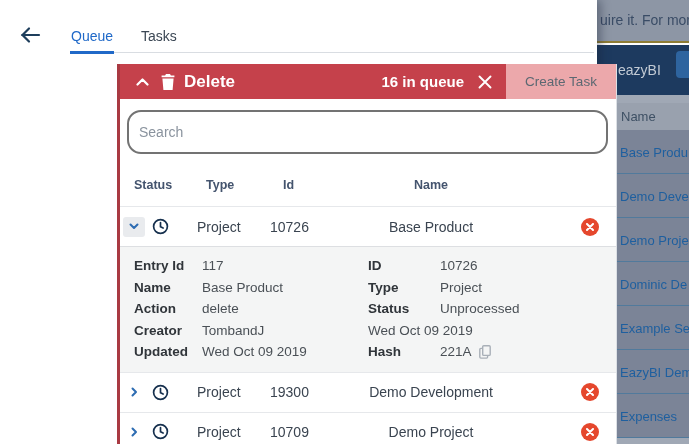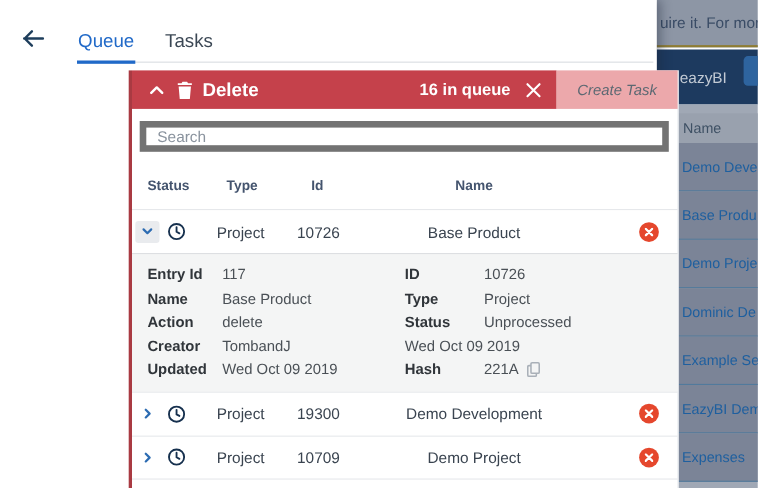--- a/index.html
+++ b/index.html
@@ -25,21 +25,21 @@
   .bg-row span { color:#1E5F9F; font-size:13px; cursor:pointer; }
 
   
   .drawer { position:absolute; left:0; top:0; width:597px; height:444px; background:#fff;
             box-shadow:4px 0 9px rgba(25,35,55,.38); }
   .back-btn { position:absolute; left:17px; top:24px; width:26px; height:22px; cursor:pointer;
               display:flex; align-items:center; justify-content:center; background:none; border:none; }
 
   .tabs { position:absolute; left:70px; top:28px; width:524px; display:flex; gap:26px;
           border-bottom:1px solid #D9DDE2; }
-  .tab { font-size:17px; padding:0 1px 7px; border-bottom:3px solid transparent; margin-bottom:-2px;
+  .tab { font-size:14px; padding:0 1px 7px; border-bottom:3px solid transparent; margin-bottom:-2px;
          cursor:pointer; }
   .tab.active { color:#2069C8; border-bottom-color:#2069C8; }
   .tab.inactive { color:#3B4754; }
 
   .scrollbar { position:absolute; left:585px; top:99px; width:7px; height:345px;
                background:#CBD2DA; border-radius:4px; }
 
   
   .panel { position:absolute; left:83px; top:64px; width:500px; height:380px; background:#fff;
            border-left:3px solid #A93A42; border-right:1px solid #DCE0E5;margin-left:34px; }
@@ -47,24 +47,24 @@
   .ph-red { flex:1; background:#C5414B; display:flex; align-items:center; color:#fff;
             padding:0 13px 0 14px; }
   .collapse-btn { background:none; border:none; cursor:pointer; display:flex; padding:2px; }
   .ph-trash { margin-left:10px; display:flex; }
   .ph-title { margin-left:9px; font-size:17px; font-weight:bold; }
   .ph-spacer { flex:1; }
   .ph-count { font-size:15px; font-weight:600; }
   .ph-close { background:none; border:none; cursor:pointer; display:flex; margin-left:13px; padding:1px; }
   .ph-create { width:110px; background:#ECA8AB; color:#5C6872; font-size:13.5px; border:none;
                cursor:pointer; display:flex; align-items:center; justify-content:center;
-               font-family:inherit;font-style:italic; }
+               font-family:inherit; }
 
   .search-wrap { padding:11px 8px 0 7px; }
-  .search-input { width:100%; height:28px; border:6px solid #737373; border-radius:0;
+  .search-input { width:100%; height:44px; border:2px solid #737373; border-radius:14px;
                   font-size:14px; color:#3A4450; padding:0 10px; outline:none; font-family:inherit; }
   .search-input::placeholder { color:#8A939E; }
 
   .qgrid { display:grid; grid-template-columns:77px 73px 85px 152px 1fr; align-items:center; }
   .qheader { height:52px; padding-top:10px; }
   .qheader .hcell { font-size:12.5px; font-weight:bold; color:#44546E; }
   .h-status { padding-left:14px; } .h-type { padding-left:9px; } .h-id { padding-left:13px; }
   .h-name { text-align:center; }
 
   .qrow { height:40px; border-top:1px solid #E6E8EB; }
@@ -101,22 +101,22 @@
     </div>
     <div class="bg-navbar">
       <span class="bg-logo">eazyBI</span>
       <div class="bg-nav-btn"></div>
     </div>
     <div class="bg-content">
       <div class="bg-table-header">
         <span>Name</span>
       </div>
       <div class="bg-rows">
+        <div class="bg-row"><span>Base Produ</span></div>
         <div class="bg-row"><span>Demo Deve</span></div>
-        <div class="bg-row"><span>Base Produ</span></div>
         <div class="bg-row"><span>Demo Proje</span></div>
         <div class="bg-row"><span>Dominic De</span></div>
         <div class="bg-row"><span>Example Se</span></div>
         <div class="bg-row"><span>EazyBI Dem</span></div>
         <div class="bg-row"><span>Expenses</span></div>
       </div>
     </div>
   </div>
 
   <div class="drawer">

